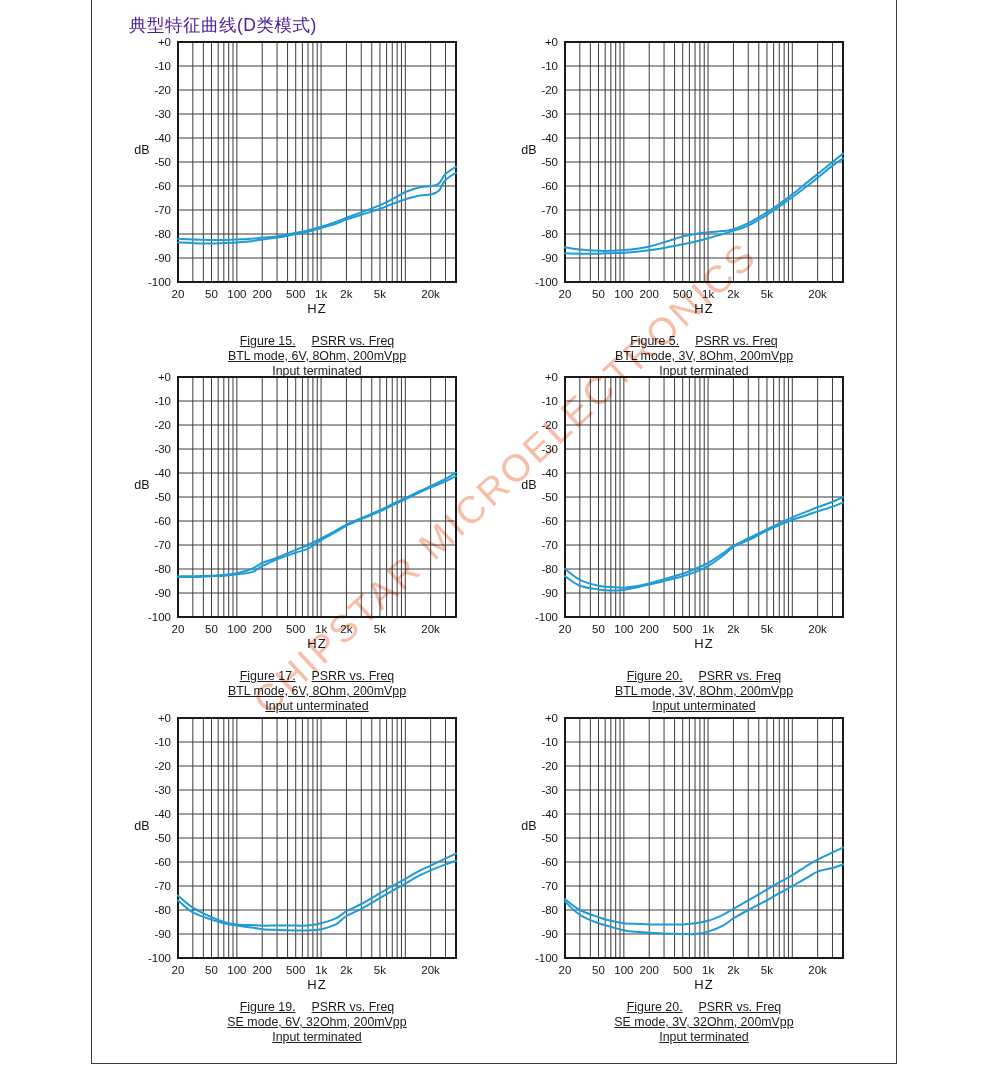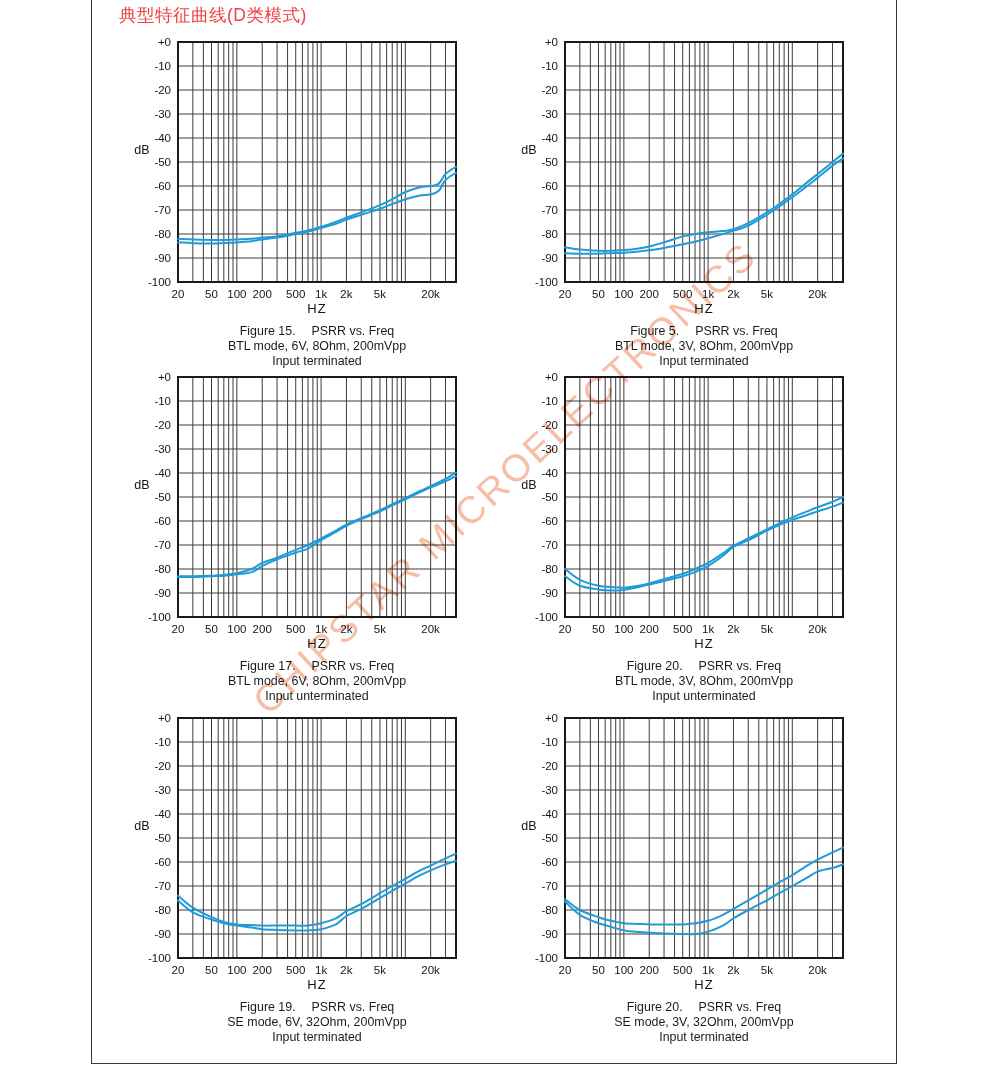--- a/index.html
+++ b/index.html
@@ -7,28 +7,28 @@
     width:991px;height:1067px;position:relative;overflow:hidden;
     font-family:"Liberation Sans", sans-serif;
     -webkit-font-smoothing:antialiased;
   }
   .frame{
     position:absolute;left:91px;top:0;width:804px;height:1063px;
     border-left:1px solid #3a3a3a;border-right:1px solid #3a3a3a;border-bottom:1px solid #3a3a3a;
     pointer-events:none;
   }
   .page-title{
-    position:absolute;left:119px;top:3px;margin:0;
-    font-size:17.5px;font-weight:500;color:#ef4444;letter-spacing:0.5px;
+    position:absolute;left:119px;top:3px;margin:10px;
+    font-size:17.5px;font-weight:500;color:#4c1d95;letter-spacing:0.5px;
   }
   .chart-block{position:absolute;margin:0;width:360px;}
   .chart-block svg{display:block;}
   .caption{
-    margin:8px 0 0 60px;width:278px;text-align:center;
-    font-size:12.4px;line-height:15px;color:#1c1c1c;
+    margin:18px 0 0 60px;width:278px;text-align:center;
+    font-size:12.4px;line-height:15px;color:#1c1c1c;text-decoration:underline;
   }
   .caption .figlabel{margin-right:16px;}
   .watermark{
     position:absolute;left:55px;top:451px;width:900px;height:54px;
     transform:rotate(-43deg);transform-origin:50% 50%;
     display:flex;align-items:center;justify-content:center;
     font-size:38px;letter-spacing:3px;white-space:nowrap;
     color:#f29470;opacity:0.62;mix-blend-mode:multiply;
     pointer-events:none;z-index:6;
   }

